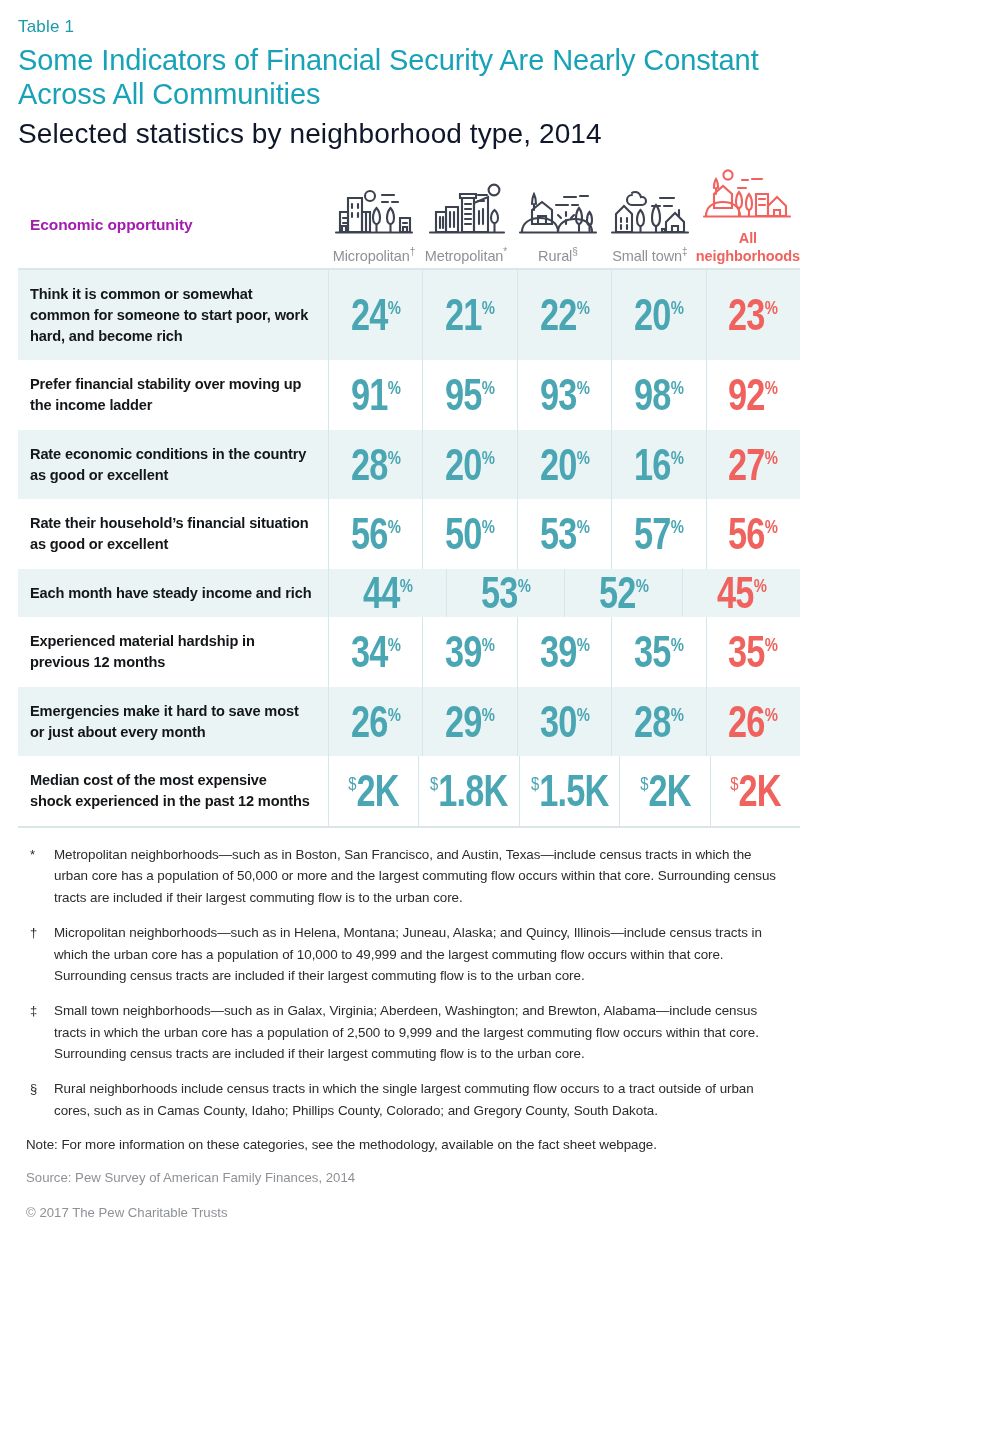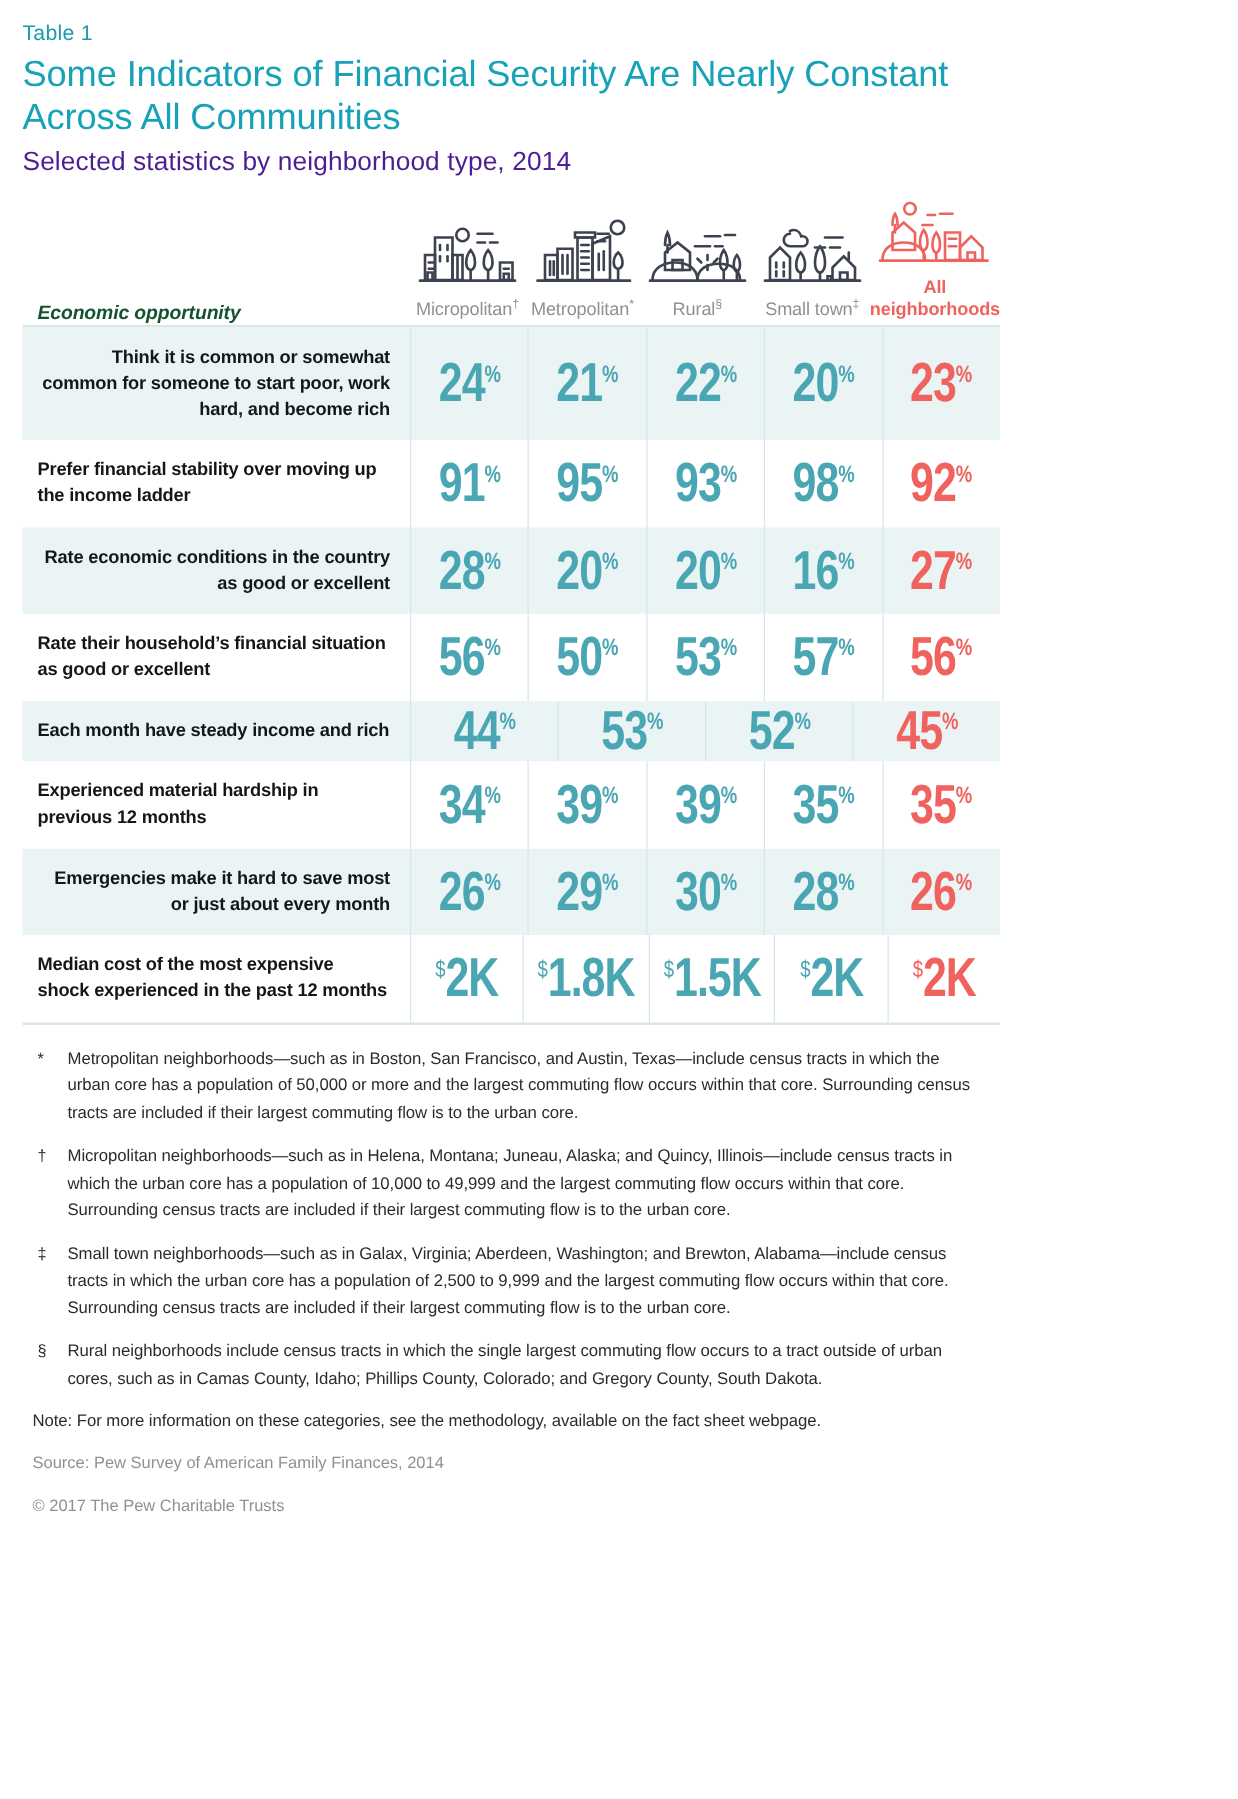--- a/index.html
+++ b/index.html
@@ -28,42 +28,42 @@
   .title {
     color: #17a2b8;
     font-size: 29px;
     line-height: 1.16;
     font-weight: 400;
     margin-top: 7px;
     letter-spacing: -0.1px;
     max-width: 950px;
   }
   .subtitle {
-    color: #4c1d95;
-    font-size: 21px;
+    color: #0f172a;
+    font-size: 28px;
     font-weight: 400;
     margin-top: 7px;
     letter-spacing: .1px;
   }
 
   
   .colhead {
     display: flex;
     align-items: flex-end;
     margin-top: 18px;
     height: 100px;
   }
   .colhead-label {
     flex: 0 0 310px;
-    color: #14532d;
+    color: #a21caf;
     font-size: 15.5px;
     font-weight: bold;
+    padding-bottom: 34px;
     padding-left: 12px;
     letter-spacing: -.1px;
-    font-style: italic;
   }
   .colhead-cell {
     flex: 1 1 0;
     text-align: center;
     padding-bottom: 4px;
   }
   .colhead-icon { height: 58px; display: flex; align-items: flex-end; justify-content: center; }
   .colhead-icon svg { display: block; }
   .colhead-name {
     margin-top: 8px;
@@ -73,21 +73,21 @@
   }
   .colhead-cell.accent .colhead-name { color: #f0625d; font-weight: bold; }
   .colhead-name sup { font-size: 10px; }
 
   
   .table {
     border-top: 2px solid #d9e7e9;
     border-bottom: 2px solid #d9e7e9;
   }
   .row { display: flex; align-items: stretch; }
-  .row.shade { background: #eaf4f5; text-align: right; }
+  .row.shade { background: #eaf4f5; }
   .row-label {
     flex: 0 0 310px;
     display: flex; align-items: center;
     font-size: 14.6px;
     font-weight: bold;
     line-height: 1.42;
     color: #14171a;
     padding: 14px 16px 14px 12px;
     letter-spacing: -.15px;
   }

